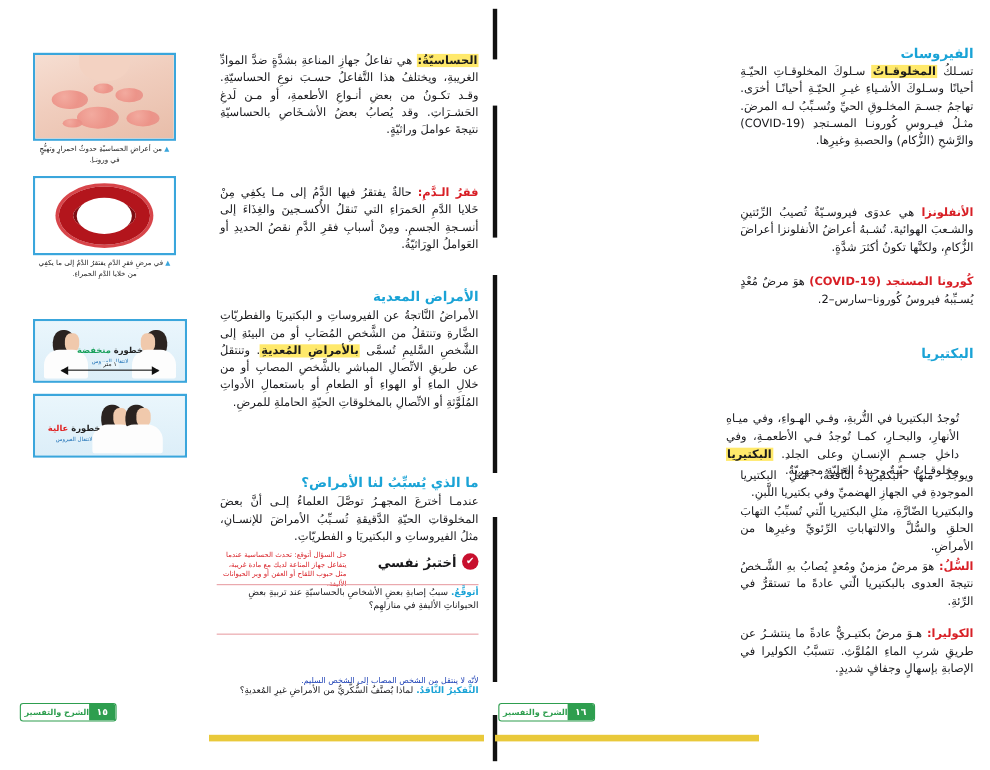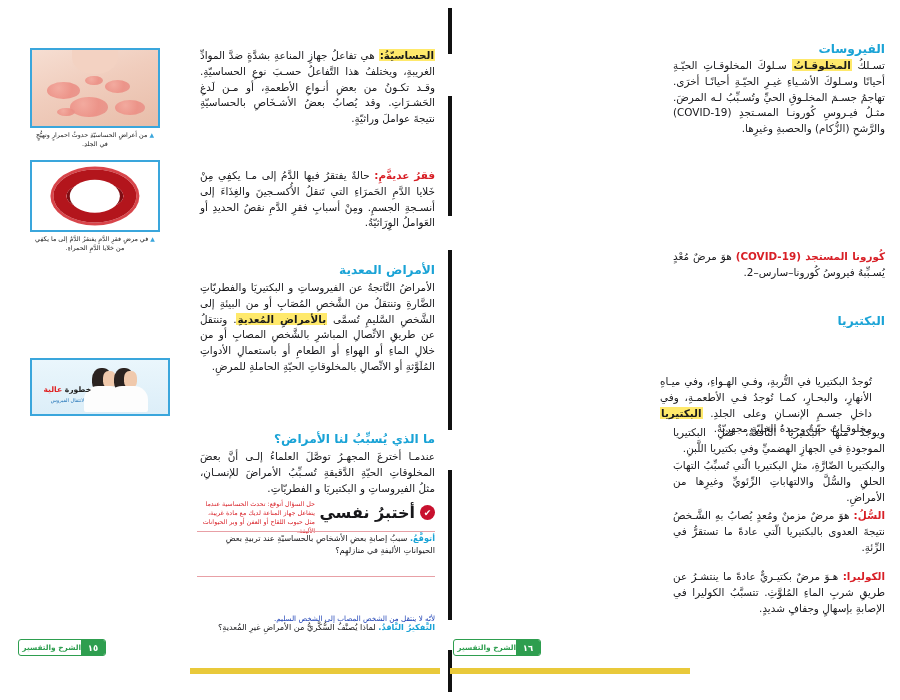--- a/index.html
+++ b/index.html
@@ -158,21 +158,21 @@
   .baseline { position:absolute; bottom:26px; height:6px; background:#e9c93a; }
 
   
   .qrow { direction:rtl; text-align:right; font-size:8.2px; line-height:1.5; color:#17171a; }
   .qrow .lead { color:#1aa3d6; font-weight:bold; }
   .hr-red { height:1px; background:#e8a0a6; margin:4px 0 3px; }
   .check {
     width:15px; height:15px; border-radius:50%; background:#c8102e; color:#fff;
     font-size:9px; display:inline-flex; align-items:center; justify-content:center; vertical-align:middle;
   }
-  .selftest-title { font-size:16px; font-weight:bold; color:#17171a; }
+  .selftest-title { font-size:12px; font-weight:bold; color:#17171a; }
   .annot { direction:rtl; text-align:right; color:#d81f26; font-size:6.4px; line-height:1.4; }
   .ans { color:#1b3fb5; font-size:7.2px; direction:rtl; text-align:right; line-height:1.45; }
 </style>
 </head>
 <body>
 
 <div class="spread">
 
   <div class="crop cm-h" style="left:18px;  top:14px;"></div>
   <div class="crop cm-v" style="left:18px;  top:14px;"></div>
@@ -192,20 +192,23 @@
   </div>
 
   <div class="page page-right">
 
     <div class="sec-h" style="position:absolute; right:5px; top:42px; width:215px;">الفيروسات</div>
 
     <div class="ar" style="position:absolute; right:5px; top:58px; width:212px;">
       <span>تسـلكُ </span><span class="kw-hl">المخلوقـاتُ</span><span> سـلوكَ المخلوقـاتِ الحيّـةِ أحيانًا وسـلوكَ الأشـياءِ غيـرِ الحيّـةِ أحيانًـا أخرَى. تهاجمُ جسـمَ المخلـوقِ الحيِّ وتُسـبِّبُ لـه المرضَ. مثـلُ فيـروسِ كُورونـا المسـتجدِ (COVID-19) والرَّشحِ (الزُّكام) والحصبةِ وغيرِها.</span>
     </div>
 
+    <div class="ar" style="position:absolute; right:5px; top:186px; width:212px;">
+      <span class="kw-red">الأنفلونزا</span><span> هي عدوَى فيروسـيّةٌ تُصيبُ الرِّئتينِ والشـعبَ الهوائيةَ. تُشـبهُ أعراضُ الأنفلونزا أعراضَ الزُّكامِ، ولكنَّها تكونُ أكثرَ شدَّةٍ.</span>
+    </div>
 
     <div class="ar" style="position:absolute; right:5px; top:249px; width:212px;">
       <span class="kw-red">كُورونا المستجد (COVID-19)</span><span> هوَ مرضٌ مُعْدٍ يُسـبِّبهُ فيروسُ كُورونا–سارس–2.</span>
     </div>
 
     <div class="sec-h" style="position:absolute; right:5px; top:314px; width:215px;">البكتيريا</div>
 
     <div class="ar" style="position:absolute; right:18px; top:330px; width:212px;margin-top:44px;">
       <span>تُوجدُ البكتيريا في التُّربةِ، وفـي الهـواءِ، وفي ميـاهِ الأنهارِ، والبحـارِ، كمـا تُوجدُ فـي الأطعمـةِ، وفي داخلِ جسـمِ الإنسـانِ وعلى الجلدِ. </span><span class="kw-hl">البكتيريا</span><span> مخلوقـاتٌ حيّـةٌ وحيدةُ الخليّةِ مجهريّةٌ.</span>
     </div>
@@ -320,21 +323,21 @@
     <div class="baseline" style="left:-10px; width:240px; background:#e9c93a;"></div>
   </div>
 
   <div class="page page-left">
 
     <div class="ar" style="position:absolute; right:5px; top:48px; width:235px;">
       <span class="kw-hl">الحساسيّةُ:</span><span> هي تفاعلُ جهازِ المناعةِ بشدَّةٍ ضدَّ الموادِّ الغريبةِ، ويختلفُ هذا التَّفاعلُ حسـبَ نوعِ الحساسيّةِ. وقـد تكـونُ من بعضِ أنـواعِ الأطعمةِ، أو مـن لَدغِ الحَشـرَاتِ. وقد يُصابُ بعضُ الأشـخَاصِ بالحساسيّةِ نتيجةَ عواملَ وراثيّةٍ.</span>
     </div>
 
     <div class="ar" style="position:absolute; right:5px; top:168px; width:235px;">
-      <span class="kw-red">فقرُ عديةَّمِ:</span><span> حالةٌ يفتقرُ فيها الدَّمُ إلى مـا يكفِي مِنْ خَلايا الدَّمِ الحَمرَاءِ التي تَنقلُ الأُكسـجينَ والغِذَاءَ إلى أنسـجةِ الجسمِ. ومِنْ أسبابِ فقرِ الدَّمِ نقصُ الحديدِ أو العَواملُ الوِرَاثيّةُ.</span>
+      <span class="kw-red">فقرُ الـدَّمِ:</span><span> حالةٌ يفتقرُ فيها الدَّمُ إلى مـا يكفِي مِنْ خَلايا الدَّمِ الحَمرَاءِ التي تَنقلُ الأُكسـجينَ والغِذَاءَ إلى أنسـجةِ الجسمِ. ومِنْ أسبابِ فقرِ الدَّمِ نقصُ الحديدِ أو العَواملُ الوِرَاثيّةُ.</span>
     </div>
 
     <div class="sec-h" style="position:absolute; right:5px; top:263px; width:235px;">الأمراض المعدية</div>
     <div class="ar" style="position:absolute; right:5px; top:280px; width:235px;">
       <span>الأمراضُ النَّاتجةُ عن الفيروساتِ و البكتيريَا والفطريّاتِ الضَّارةِ وتنتقلُ من الشَّخصِ المُصَابِ أو من البيئةِ إلى الشَّخصِ السَّليمِ تُسمَّى </span><span class="kw-hl">بالأمراضِ المُعديةِ</span><span>. وتنتقلُ عن طريقِ الاتِّصالِ المباشرِ بالشَّخصِ المصابِ أو من خلالِ الماءِ أو الهواءِ أو الطعامِ أو باستعمالِ الأدواتِ المُلَوَّثةِ أو الاتِّصالِ بالمخلوقاتِ الحيّةِ الحاملةِ للمرضِ.</span>
     </div>
 
     <div class="sec-h" style="position:absolute; right:5px; top:432px; width:235px;">ما الذي يُسبِّبُ لنا الأمراض؟</div>
     <div class="ar" style="position:absolute; right:5px; top:449px; width:235px;">عندمـا أخترعَ المجهـرُ توصَّلَ العلماءُ إلـى أنَّ بعضَ المخلوقاتِ الحيّةِ الدَّقيقةِ تُسـبِّبُ الأمراضَ للإنسـانِ، مثلُ الفيروساتِ و البكتيريَا و الفطريّاتِ.</div>
 
@@ -362,37 +365,56 @@
           <div class="blotch" style="left:12%; top:42%; width:26%; height:22%;"></div>
           <div class="blotch" style="left:30%; top:62%; width:30%; height:26%;"></div>
           <div class="blotch" style="left:58%; top:40%; width:20%; height:17%;"></div>
           <div class="blotch" style="left:66%; top:66%; width:24%; height:20%;"></div>
           <div class="blotch" style="left:42%; top:34%; width:14%; height:12%;"></div>
           <div class="blotch" style="left:20%; top:76%; width:14%; height:11%;"></div>
         </div>
       </div>
       <div class="cap">
         <span class="tri">▲</span>
-        <span>من أعراضِ الحساسيّةِ حدوثُ احمرارٍ وتهيُّجٍ في الجلدِ.</span>
+        <span>من أعراضِ الحساسيّةِ حدوثُ احمرارٍ وتهيُّجٍ في ورونـاِ.</span>
       </div>
     </div>
 
     <div class="fig" style="left:20px; top:160px; width:130px;">
       <div class="frame" style="height:72px;">
         <div class="art vessel">
           <div class="ring"></div>
           <div class="lumen"></div>
         </div>
       </div>
       <div class="cap">
         <span class="tri">▲</span>
         <span>في مرضِ فقرِ الدَّمِ يفتقرُ الدَّمُ إلى ما يكفِي من خلايا الدَّمِ الحمراءِ.</span>
       </div>
     </div>
 
+    <div class="fig" style="left:20px; top:290px; width:140px;">
+      <div class="frame" style="height:58px;">
+        <div class="art board">
+          <div class="head" style="left:12%;"></div>
+            <div class="face" style="left:20%;"></div>
+            <div class="body" style="left:6%;"></div>
+          <div class="head" style="right:12%;"></div>
+            <div class="face" style="right:20%;"></div>
+            <div class="body" style="right:6%;"></div>
+          <div class="lbl">
+            <b><span>خطورة</span>
+               <span class="g">منخفضة</span></b>
+            <small>لانتقال الفيروس</small>
+          </div>
+          <div class="arrow"></div>
+          <div class="dist">١ متر</div>
+        </div>
+      </div>
+    </div>
 
     <div class="fig" style="left:20px; top:358px; width:140px;">
       <div class="frame" style="height:58px;">
         <div class="art board">
           <div class="head" style="left:44%;"></div>
             <div class="face" style="left:52%;"></div>
             <div class="body" style="left:38%;"></div>
           <div class="head" style="left:60%;"></div>
             <div class="face" style="left:68%;"></div>
             <div class="body" style="left:56%;"></div>

